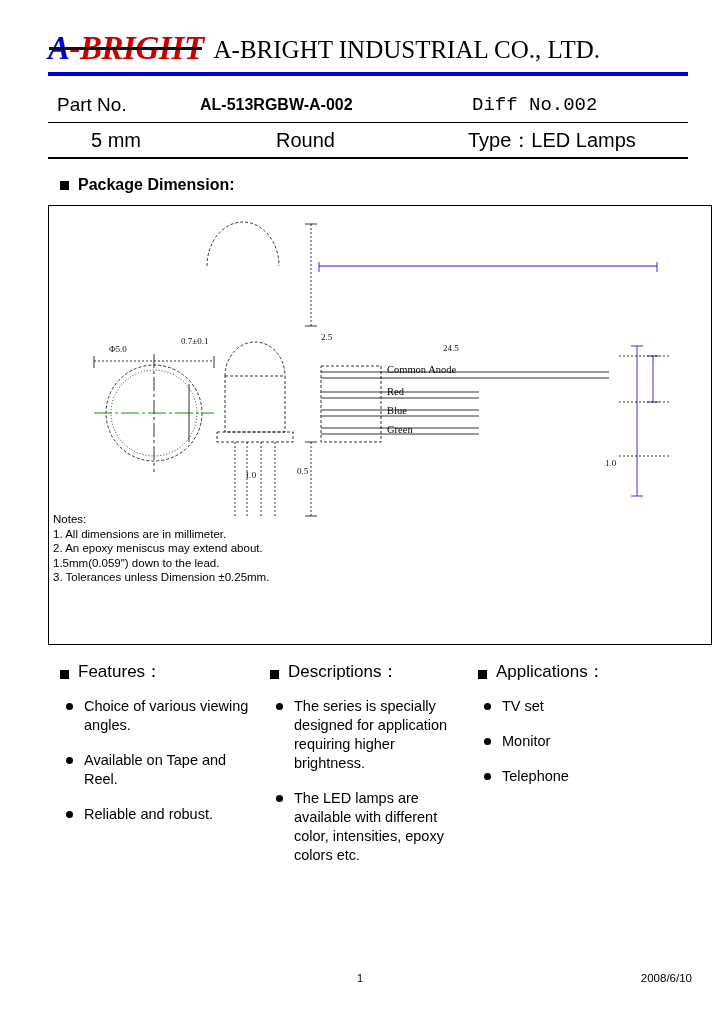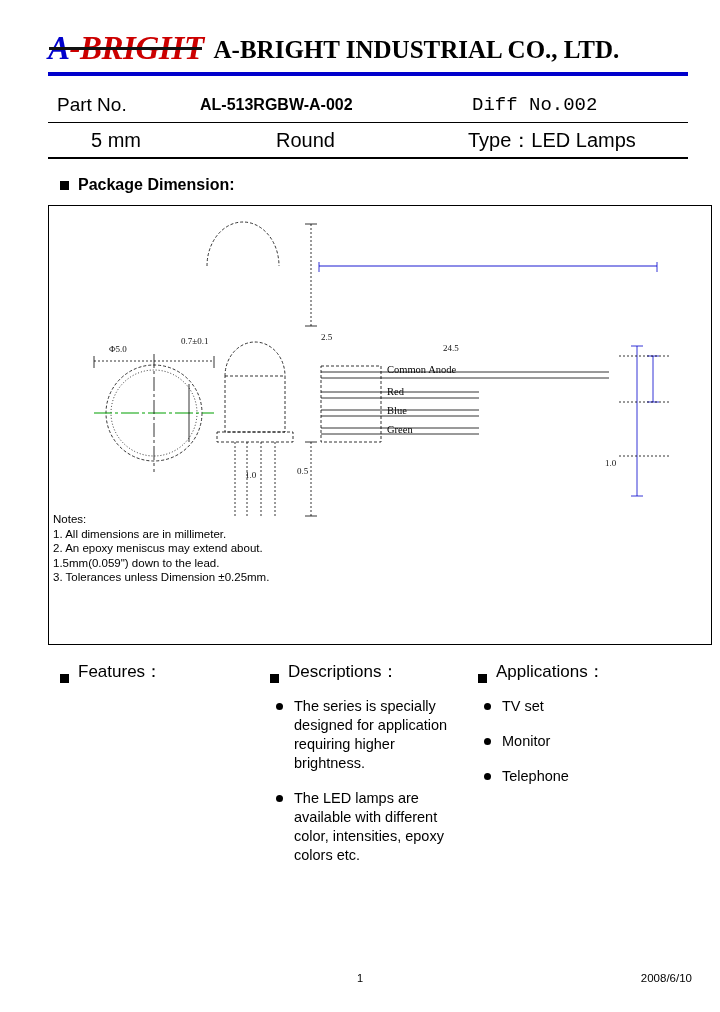--- a/index.html
+++ b/index.html
@@ -49,21 +49,21 @@
   .logo .strike {
     position: absolute;
     left: 1px;
     right: 2px;
     top: 15px;
     height: 3px;
     background: #111111;
   }
   .company {
     font-family: "Liberation Serif", serif;
-    font-weight: bold;
+    font-weight: normal;
     font-size: 25px;
     margin-left: 10px;
     white-space: nowrap;
   }
   .rule-top {
     position: absolute;
     left: 48px;
     top: 72px;
     width: 640px;
     height: 4px;
@@ -145,21 +145,21 @@
     width: 640px;
     height: 290px;
   }
   .col { position: absolute; top: 0; }
   .col1 { left: 12px; width: 200px; }
   .col2 { left: 222px; width: 190px; }
   .col3 { left: 430px; width: 200px; }
   .col-head {
     font-size: 17px;
     display: flex;
-    align-items: flex-end;
+    align-items: center;
     margin-bottom: 14px;
   }
   .col-head .sq { margin-top: 5px; }
   ul.bullets {
     list-style: none;
     margin: 0;
     padding: 0;
   }
   ul.bullets li {
     position: relative;
@@ -315,20 +315,25 @@
 3. Tolerances unless Dimension ±0.25mm.</div>
   </div>
 
   <div class="cols">
 
     <div class="col col1">
       <div class="col-head">
         <span class="sq"></span>
         <span>Features：</span>
       </div>
+      <ul class="bullets">
+        <li>Choice of various viewing angles.</li>
+        <li>Available on Tape and Reel.</li>
+        <li>Reliable and robust.</li>
+      </ul>
     </div>
 
     <div class="col col3">
       <div class="col-head">
         <span class="sq"></span>
         <span>Applications：</span>
       </div>
       <ul class="bullets">
         <li>TV set</li>
         <li>Monitor</li>

